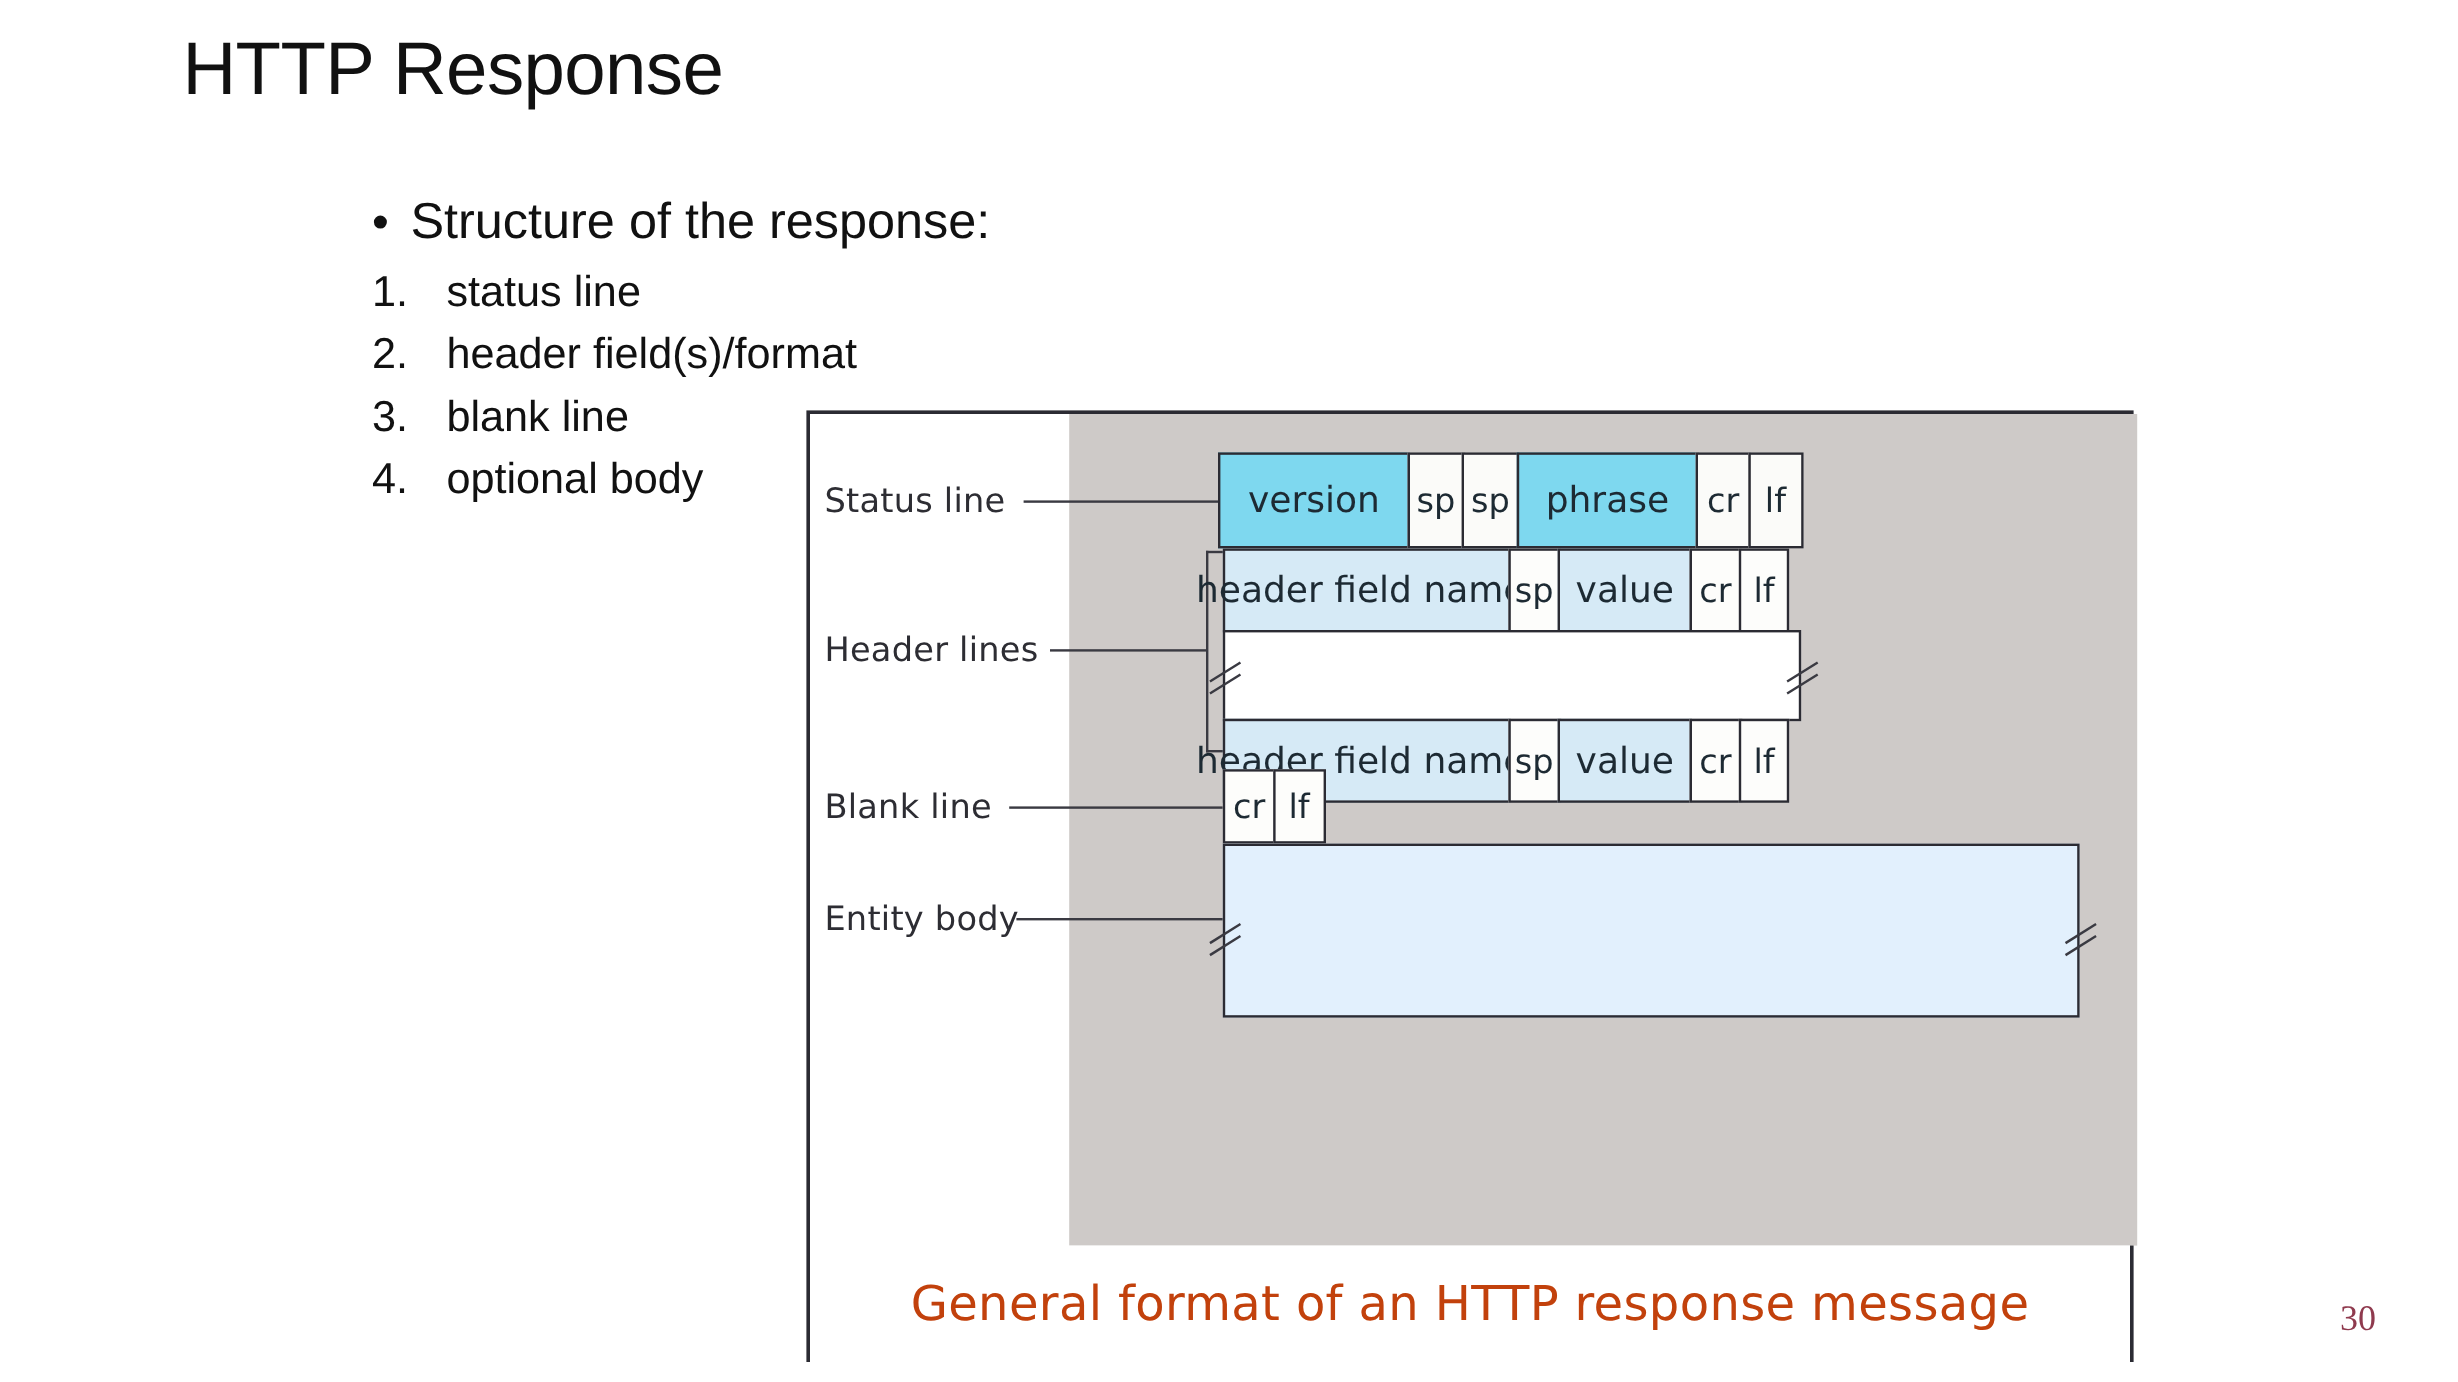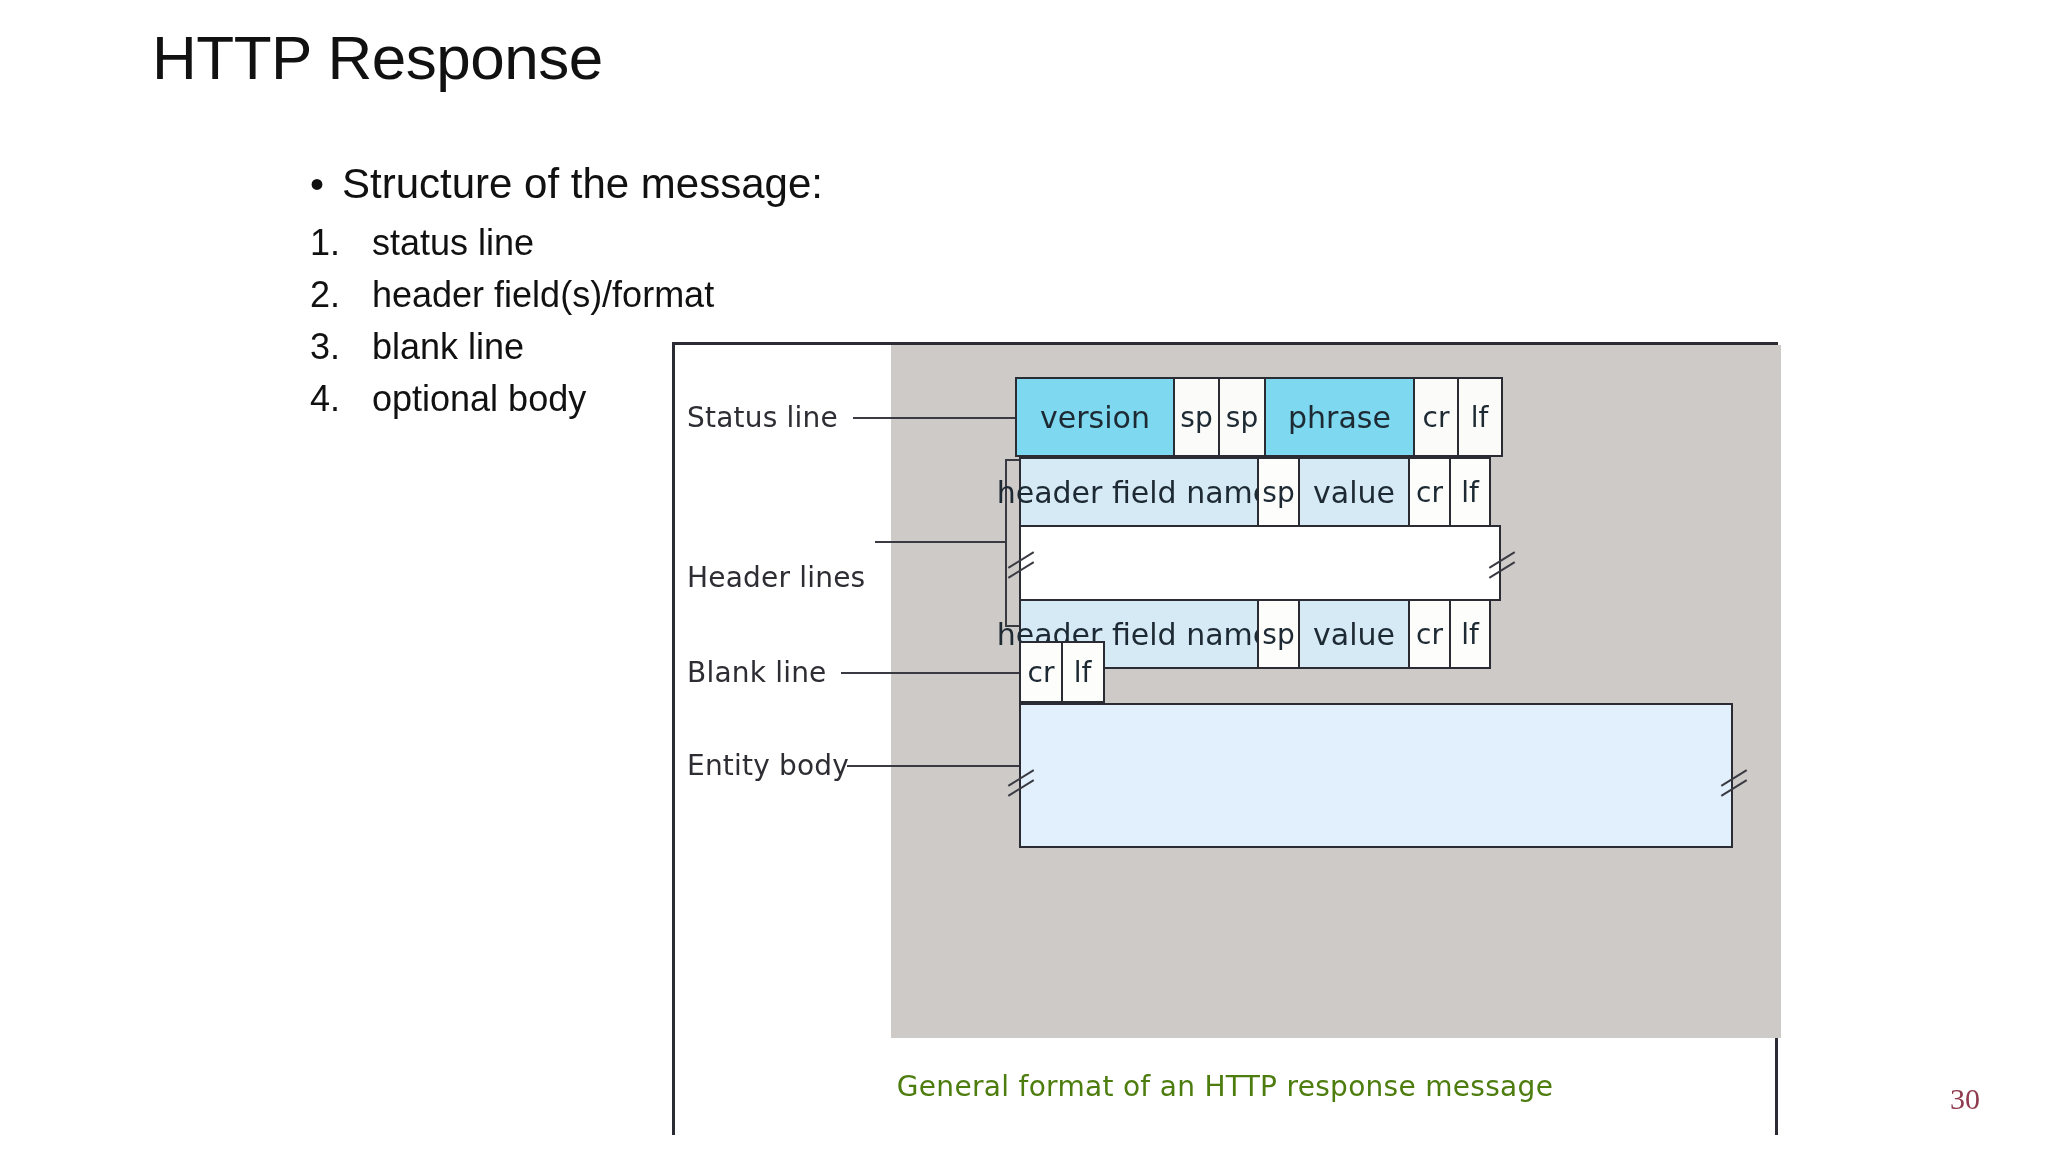--- a/index.html
+++ b/index.html
@@ -76,22 +76,22 @@
     left:0; top:693px;
     width:1100px; height:97px;
     background:#ffffff;
   }
   #figure-caption{
     position:absolute;
     left:0; top:693px;
     width:1100px; height:97px;
     display:flex; align-items:center; justify-content:center;
     font-family:"DejaVu Sans", sans-serif;
-    font-size:28px;
-    color:#4d7c0f;
+    font-size:40px;
+    color:#c2410c;
     letter-spacing:0.3px;
     white-space:nowrap;
   }
 
   
   .leader-label{
     position:absolute;
     font-family:"DejaVu Sans", sans-serif;
     font-size:28px;
     color:#2d2d33;
@@ -150,21 +150,21 @@
   }
   .brk span.s2{ top:24px; }
 </style>
 </head>
 <body>
 
 <div id="slide-title">HTTP Response</div>
 
 <div id="bullet-row">
   <span class="dot">•</span>
-  <span>Structure of the message:</span>
+  <span>Structure of the response:</span>
 </div>
 
 <div id="numbered-list">
   <div class="li">
     <span class="num">1.</span>
     <span>status line</span>
   </div>
   <div class="li">
     <span class="num">2.</span>
     <span>header field(s)/format</span>
@@ -191,21 +191,21 @@
 
   <div class="msg-row" style="left:340px; top:32px; height:80px;">
     <div class="cell status" style="width:160px;">version</div>
     <div class="cell statuswhite" style="width:48px;">sp</div>
     <div class="cell statuswhite" style="width:48px;">sp</div>
     <div class="cell status" style="width:152px;text-align:right;">phrase</div>
     <div class="cell statuswhite" style="width:46px;">cr</div>
     <div class="cell statuswhite" style="width:46px;">lf</div>
   </div>
 
-  <div class="leader-label" style="left:12px; top:180px;margin-top:36px;">Header lines</div>
+  <div class="leader-label" style="left:12px; top:180px;">Header lines</div>
   <div class="leader-line" style="left:200px; top:196px; width:130px;"></div>
   <div class="bracket" style="left:330px; top:114px; width:14px; height:164px;"></div>
 
   <div class="msg-row" style="left:344px; top:112px; height:70px;">
     <div class="cell header" style="width:240px;">header field name:</div>
     <div class="cell headerwhite" style="width:44px;">sp</div>
     <div class="cell header" style="width:112px;">value</div>
     <div class="cell headerwhite" style="width:44px;">cr</div>
     <div class="cell headerwhite" style="width:42px;">lf</div>
   </div>

